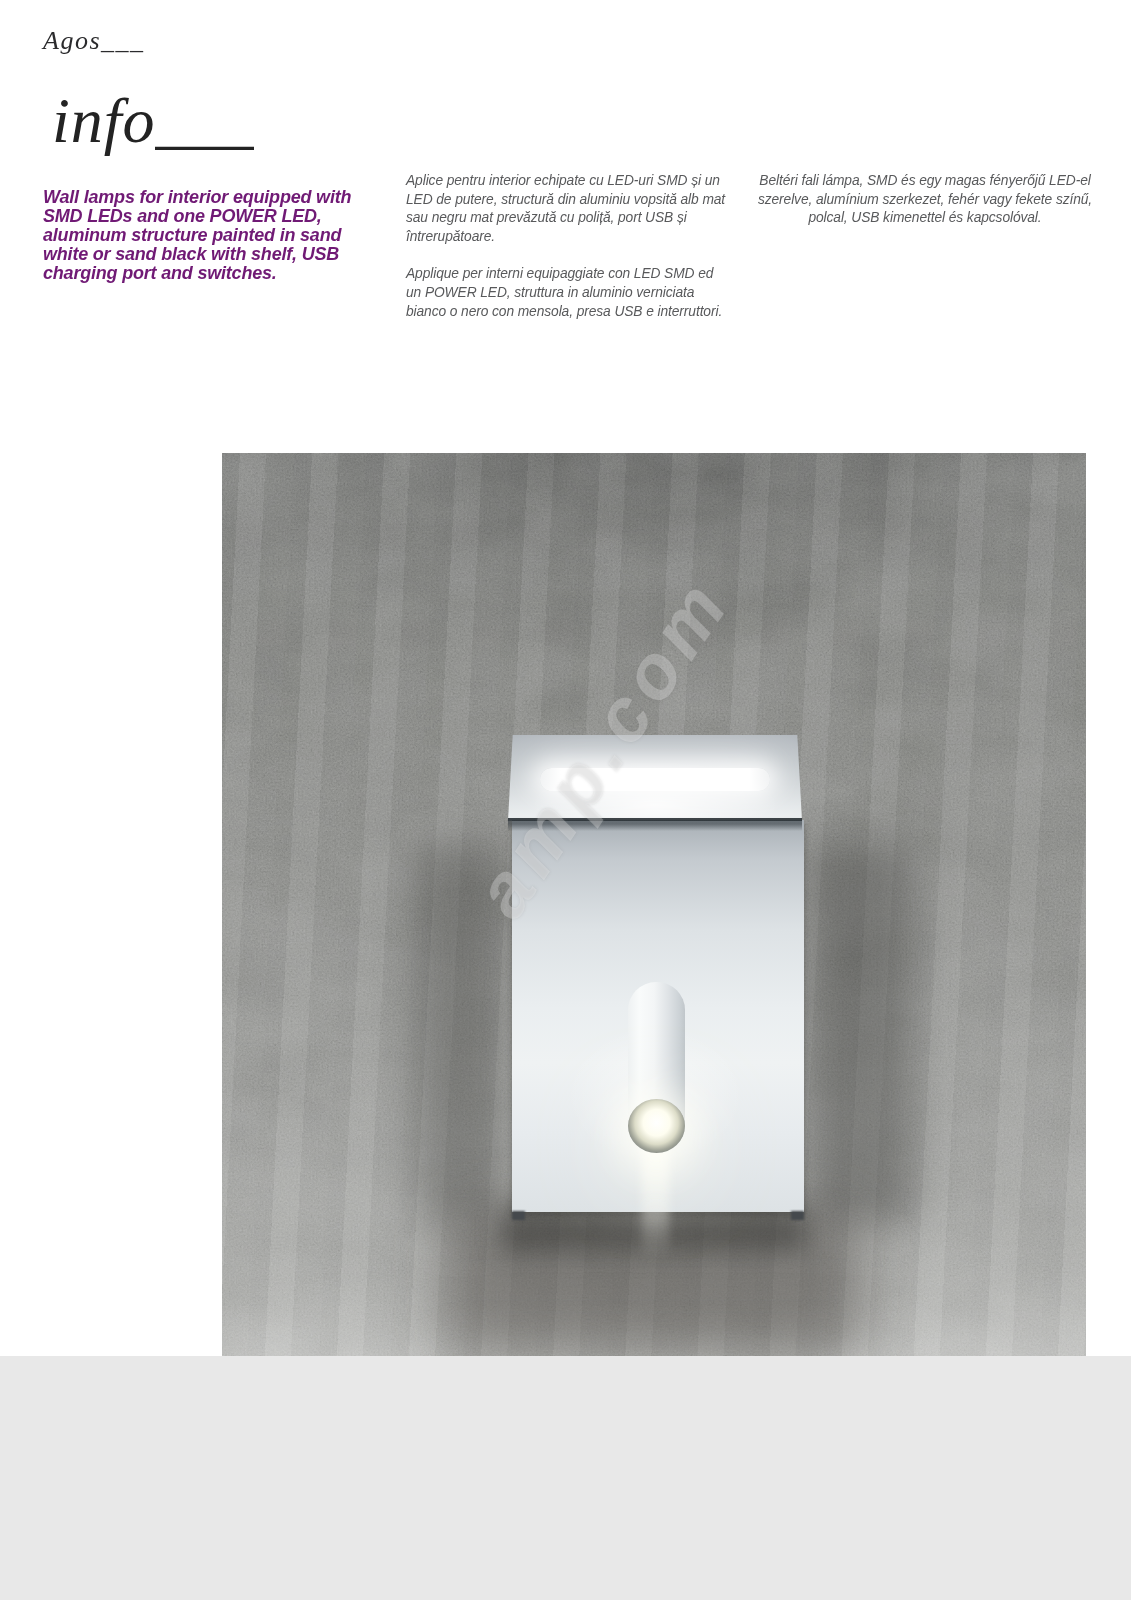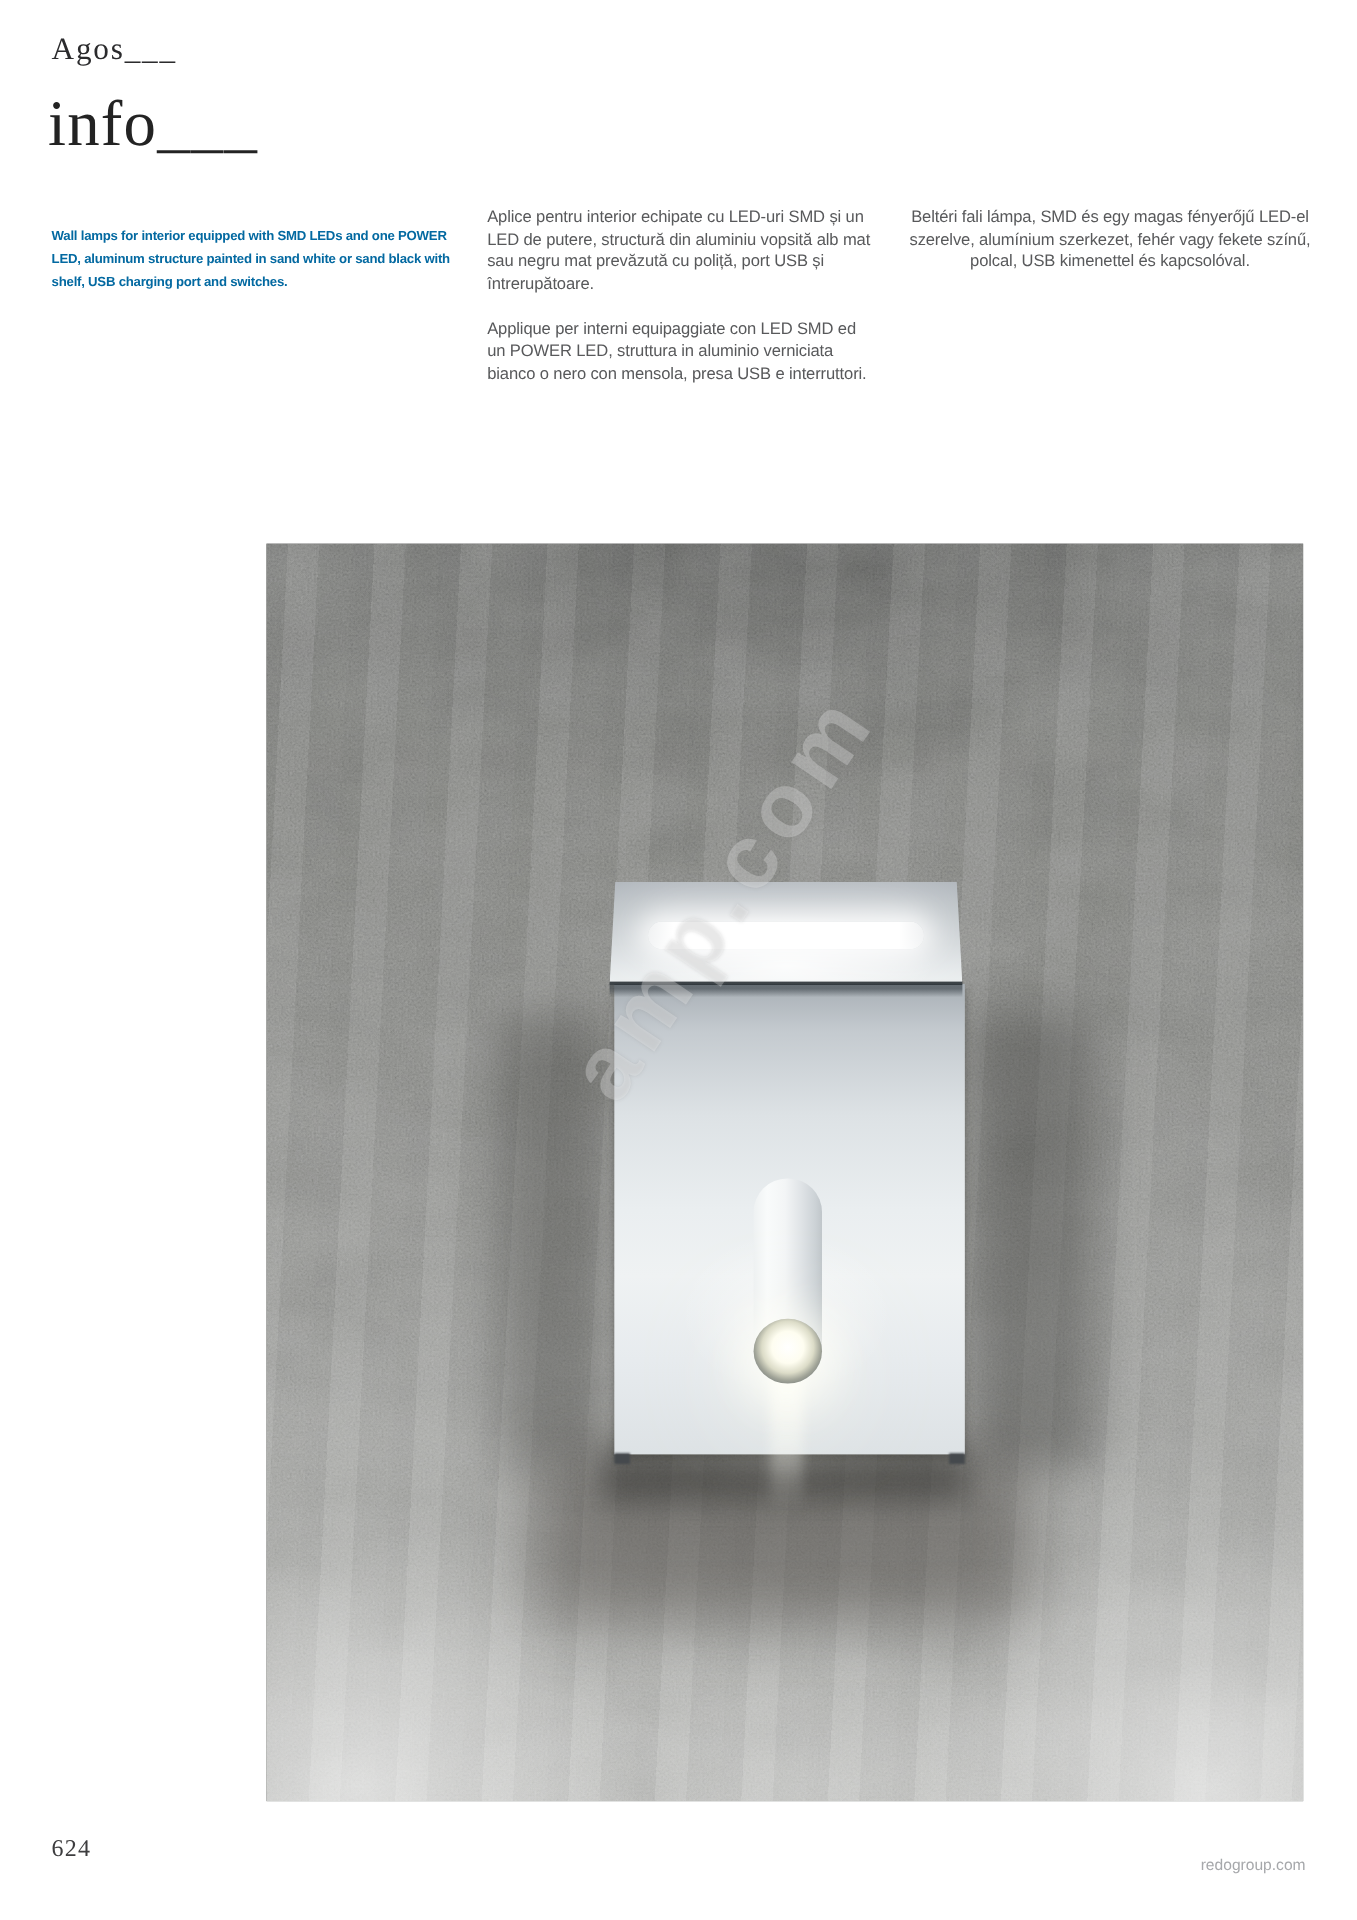--- a/index.html
+++ b/index.html
@@ -1,39 +1,40 @@
 <!DOCTYPE html>
 <html><head>
 <meta charset="utf-8">
 <style>
   html,body{margin:0;padding:0;background:#e8e8e8;}
   .page{
     position:relative;
-    width:1131px;height:1600px;
+    width:1131px;height:1356px;
     background:#ffffff;
     font-family:"Liberation Sans",sans-serif;
     overflow:hidden;
     margin:0 auto;
+    font-style:italic;
   }
   
   .brand{
     position:absolute;left:43px;top:26px;
     font-family:"Liberation Serif",serif;
     font-size:26px;color:#2b2b2d;letter-spacing:1.5px;
   }
   .title{
-    position:absolute;left:40px;top:72px;margin:0;
+    position:absolute;left:40px;top:72px;margin:12px;
     font-family:"Liberation Serif",serif;
-    font-size:54px;font-weight:400;color:#232323;letter-spacing:1px;
+    font-size:64px;font-weight:400;color:#232323;letter-spacing:1px;
   }
   
   .desc-en{
     position:absolute;left:43px;top:188px;width:332px;margin:0;
-    font-size:11px;font-weight:700;line-height:19px;
-    color:#0369a1;letter-spacing:-0.2px;
+    font-size:18px;font-weight:700;line-height:19px;
+    color:#701a75;letter-spacing:-0.2px;
   }
   .col{
     position:absolute;top:172px;
     font-size:13.8px;line-height:18.6px;color:#58595b;letter-spacing:-0.1px;
   }
   .col p{margin:0 0 19px 16px;}
   .col2{left:390px;width:336px;}
   .col3{left:741px;width:352px;text-align:center;}
   
   .photo{

